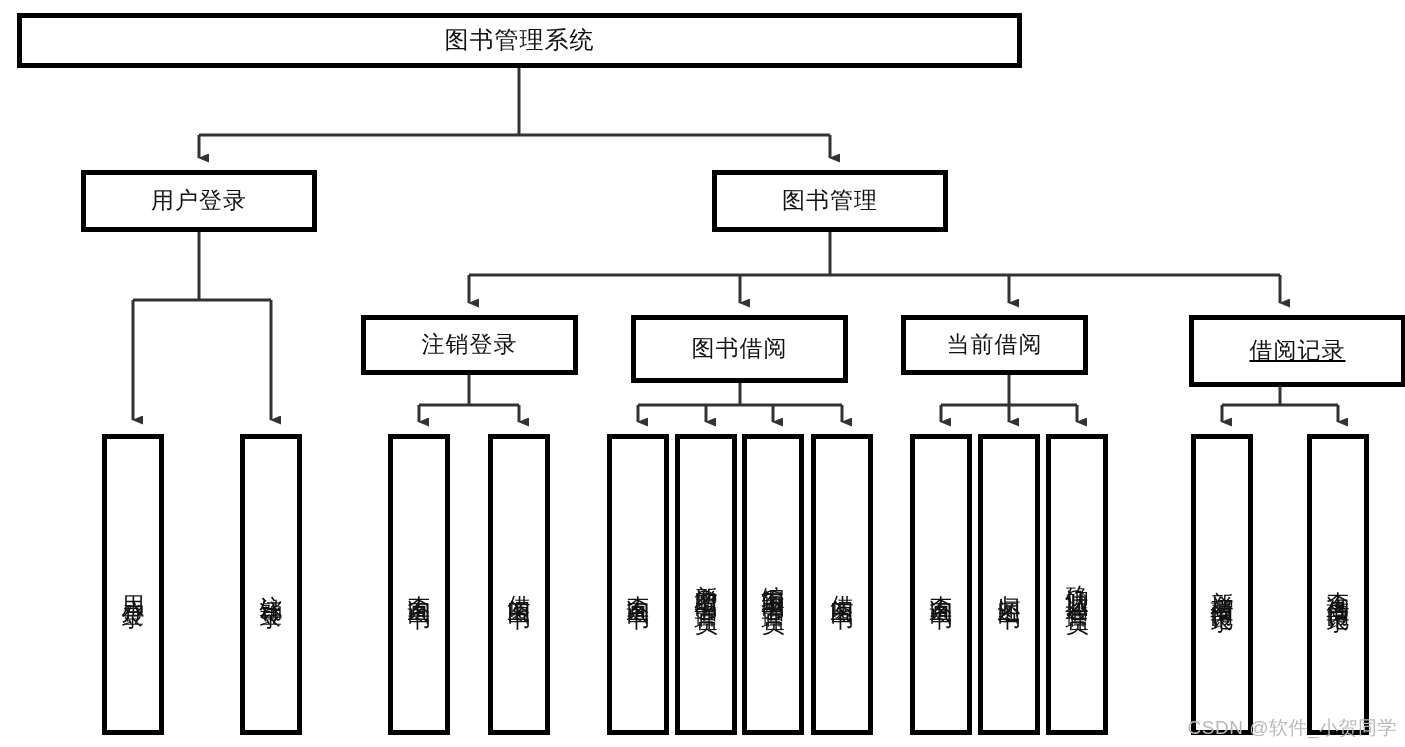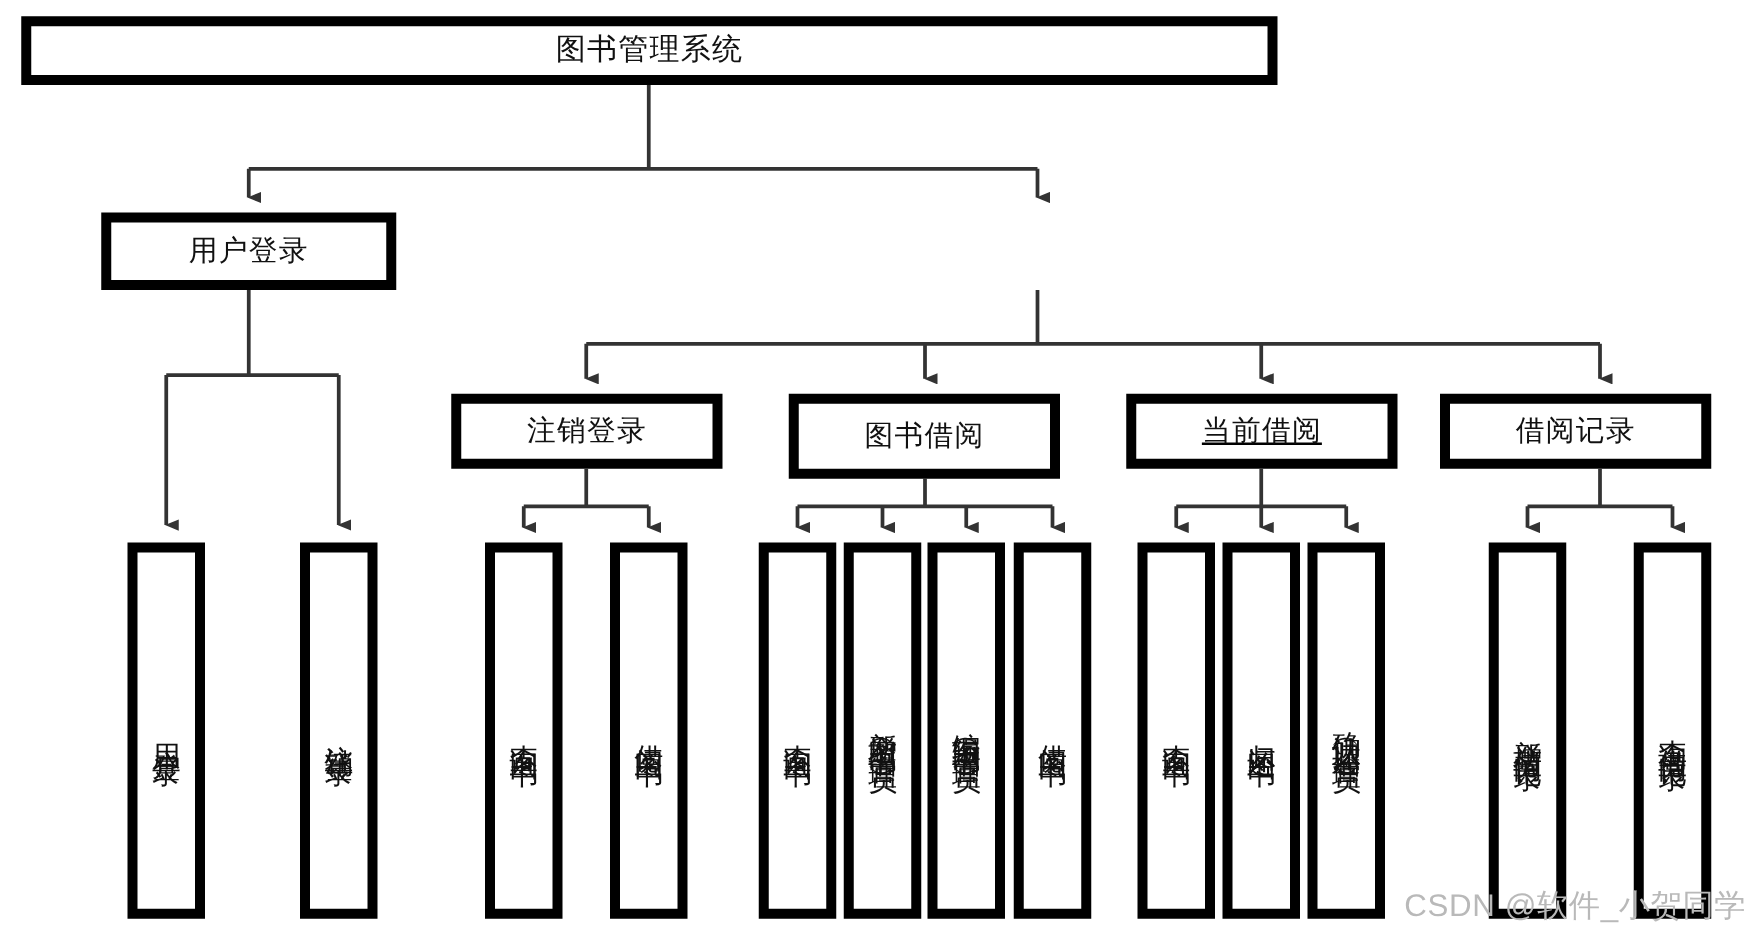--- a/index.html
+++ b/index.html
@@ -16,21 +16,21 @@
   }
   #diagram-root {
     position: relative;
     width: 1405px;
     height: 747px;
   }
   .node-box {
     position: absolute;
     box-sizing: border-box;
     background: #ffffff;
-    border: 8px solid #000000;
+    border: 5px solid #000000;
     display: flex;
     align-items: center;
     justify-content: center;
     overflow: hidden;
   }
   .node-label-h {
     font-size: 23px;
     color: #111111;
     line-height: 1.2;
     white-space: nowrap;
@@ -54,21 +54,21 @@
     left: 0;
     top: 0;
     width: 1405px;
     height: 747px;
     pointer-events: none;
   }
   .watermark {
     position: absolute;
     right: 8px;
     bottom: 6px;
-    font-size: 25px;
+    font-size: 19px;
     color: #b9b9b9;
     white-space: nowrap;
     letter-spacing: 0.5px;
   }
 </style>
 </head>
 <body>
 
 <div id="diagram-root">
 
@@ -125,31 +125,34 @@
     </g>
   </svg>
 
   <div class="node-box root" style="left:17px; top:13px; width:1005px; height:55px;">
     <span class="node-label-h">图书管理系统</span>
   </div>
 
   <div class="node-box" style="left:81px; top:170px; width:236px; height:62px;">
     <span class="node-label-h">用户登录</span>
   </div>
+  <div class="node-box" style="left:712px; top:170px; width:236px; height:62px;">
+    <span class="node-label-h">图书管理</span>
+  </div>
 
   <div class="node-box" style="left:361px; top:315px; width:217px; height:60px;">
     <span class="node-label-h">注销登录</span>
   </div>
   <div class="node-box" style="left:631px; top:315px; width:217px; height:68px;">
     <span class="node-label-h">图书借阅</span>
   </div>
-  <div class="node-box" style="left:901px; top:315px; width:217px; height:60px;text-decoration:underline;">
+  <div class="node-box" style="left:901px; top:315px; width:187px; height:60px;">
     <span class="node-label-h">当前借阅</span>
   </div>
-  <div class="node-box" style="left:1152px; top:315px; width:217px; height:60px;">
+  <div class="node-box" style="left:1189px; top:315px; width:217px; height:72px;text-decoration:underline;">
     <span class="node-label-h">借阅记录</span>
   </div>
 
   <div class="node-box leaf" style="left:102px; top:434px; width:62px; height:301px;">
     <span class="node-label-v">用户登录</span>
   </div>
   <div class="node-box leaf" style="left:240px; top:434px; width:62px; height:301px;">
     <span class="node-label-v">注销登录</span>
   </div>
 

